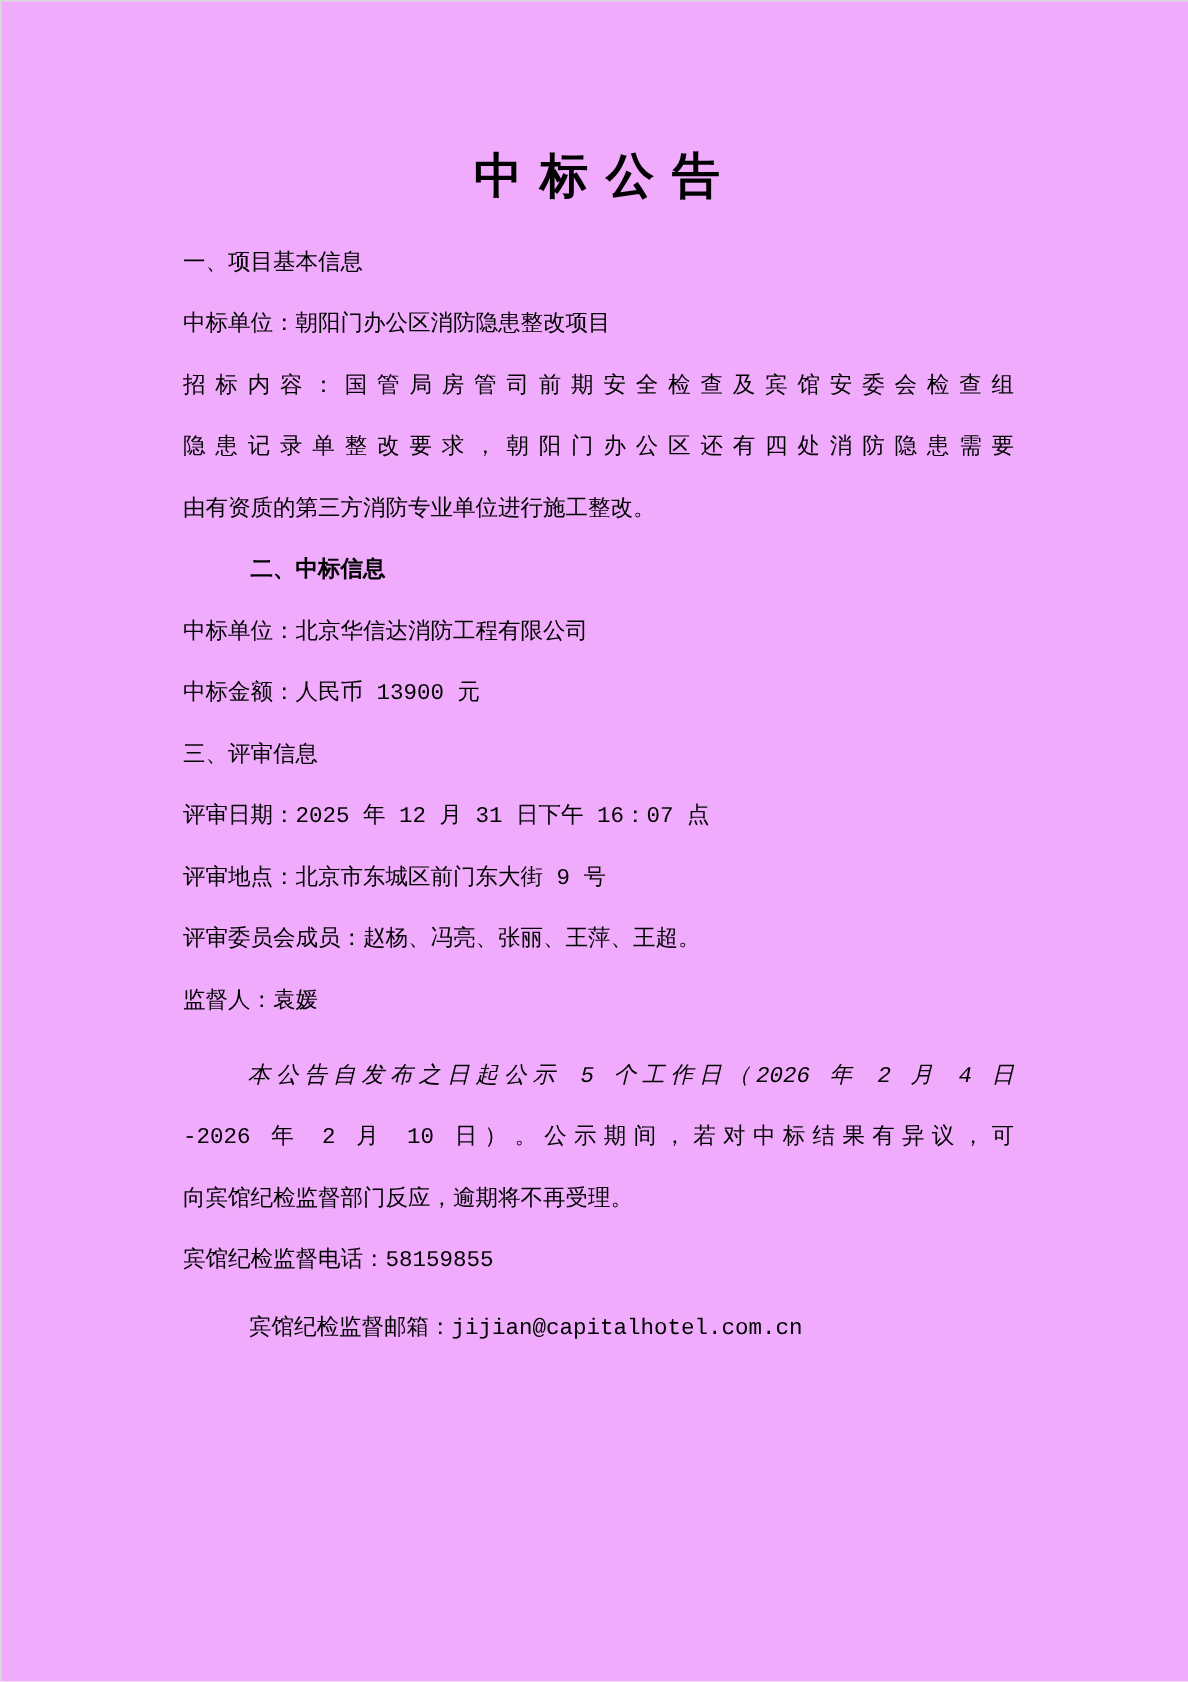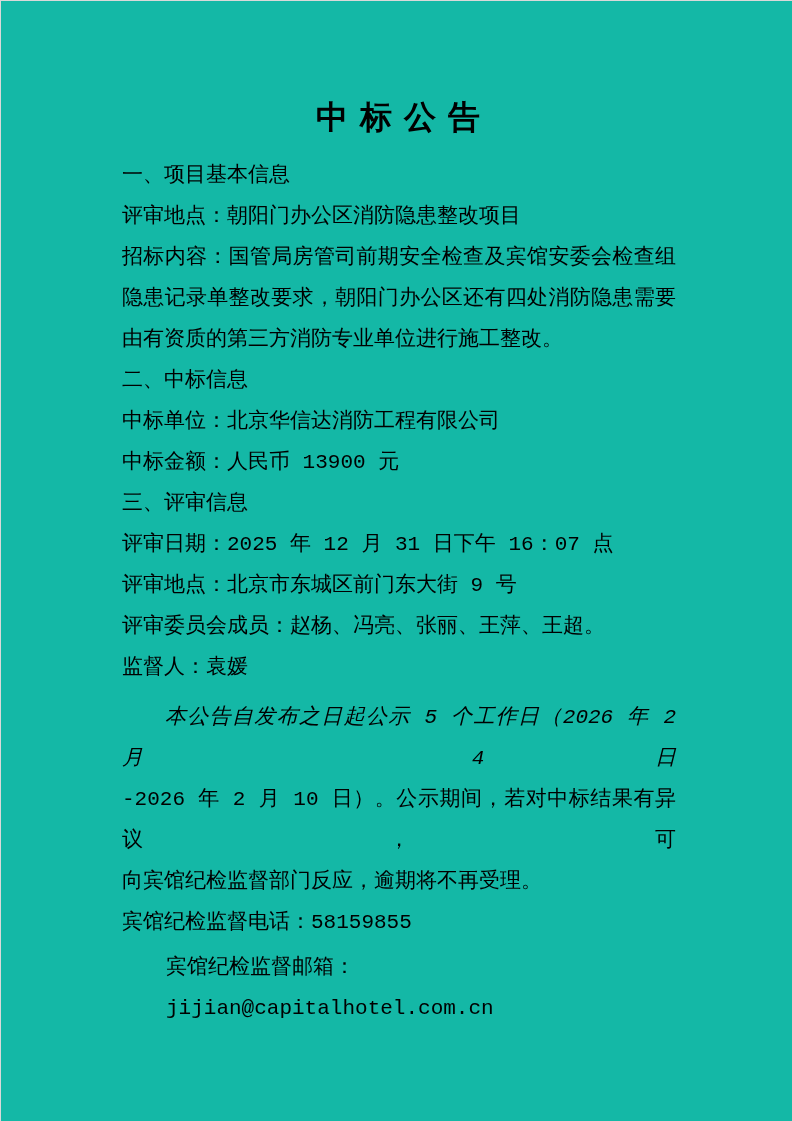--- a/index.html
+++ b/index.html
@@ -4,21 +4,21 @@
 <style>
   html, body {
     margin: 0;
     padding: 0;
     background: #ffffff;
   }
   .page {
     position: relative;
     width: 792px;
     height: 1121px;
-    background: #14b8a6;
+    background: #f0abfc;
     border-top: 1px solid #d9d9d9;
     border-left: 1px solid #d9d9d9;
     box-sizing: border-box;
     overflow: hidden;
     font-family: "Liberation Mono", "DejaVu Sans Mono", serif;
     color: #000000;
   }
   .content {
     padding: 92px 117px 0 121px;
     width: 554px;
@@ -26,44 +26,44 @@
   .doc-title {
     font-size: 32px;
     font-weight: bold;
     line-height: 48px;
     text-align: center;
     letter-spacing: 2px;
     margin: 0 0 14px 0;
     font-family: "Liberation Serif", "DejaVu Serif", serif;
   }
   .line {
-    font-size: 21px;
+    font-size: 15px;
     line-height: 41px;
     margin: 0;
     white-space: normal;
   }
-  .bold { font-weight: normal; }
+  .bold { font-weight: bold; margin-left: 45px; }
   .jl {
     text-align: justify;
     text-align-last: justify;
   }
   .indent { text-indent: 43px; }
   .mt9 { margin-top: 9px; font-style: italic; }
   .mt4 { margin-top: 4px; margin-left: 44px; }
 </style>
 </head>
 <body>
 
 <div class="page">
   <div class="content">
 
     <h1 class="doc-title">中 标 公 告</h1>
 
     <p class="line">一、项目基本信息</p>
-    <p class="line">评审地点：朝阳门办公区消防隐患整改项目</p>
+    <p class="line">中标单位：朝阳门办公区消防隐患整改项目</p>
     <p class="line jl">招标内容：国管局房管司前期安全检查及宾馆安委会检查组</p>
     <p class="line jl">隐患记录单整改要求，朝阳门办公区还有四处消防隐患需要</p>
     <p class="line">由有资质的第三方消防专业单位进行施工整改。</p>
 
     <p class="line bold">二、中标信息</p>
     <p class="line">中标单位：北京华信达消防工程有限公司</p>
     <p class="line">中标金额：人民币 13900 元</p>
 
     <p class="line">三、评审信息</p>
     <p class="line">评审日期：2025 年 12 月 31 日下午 16：07 点</p>

